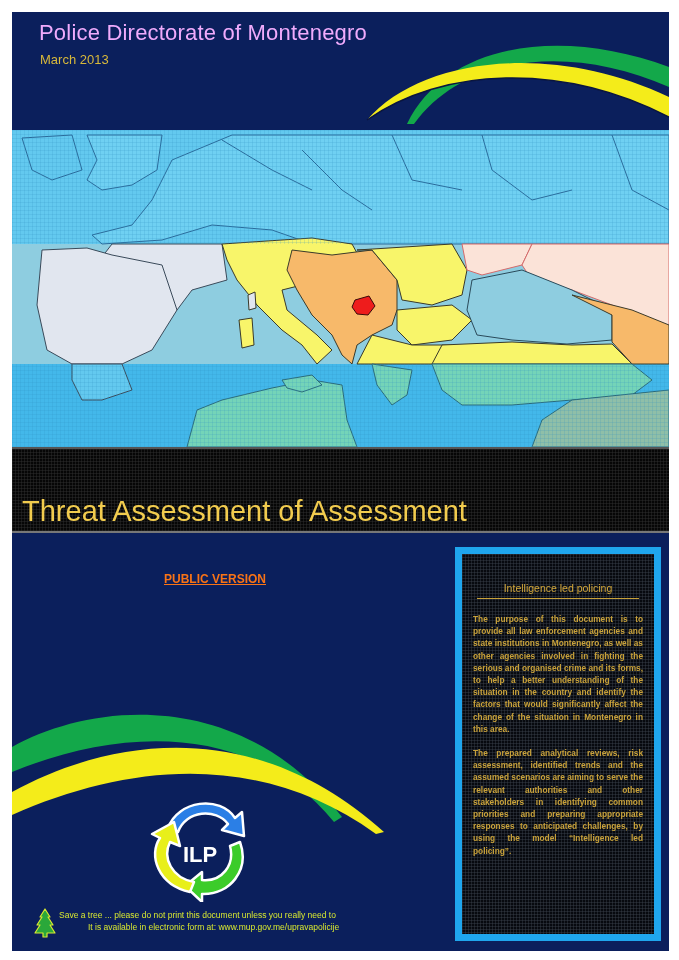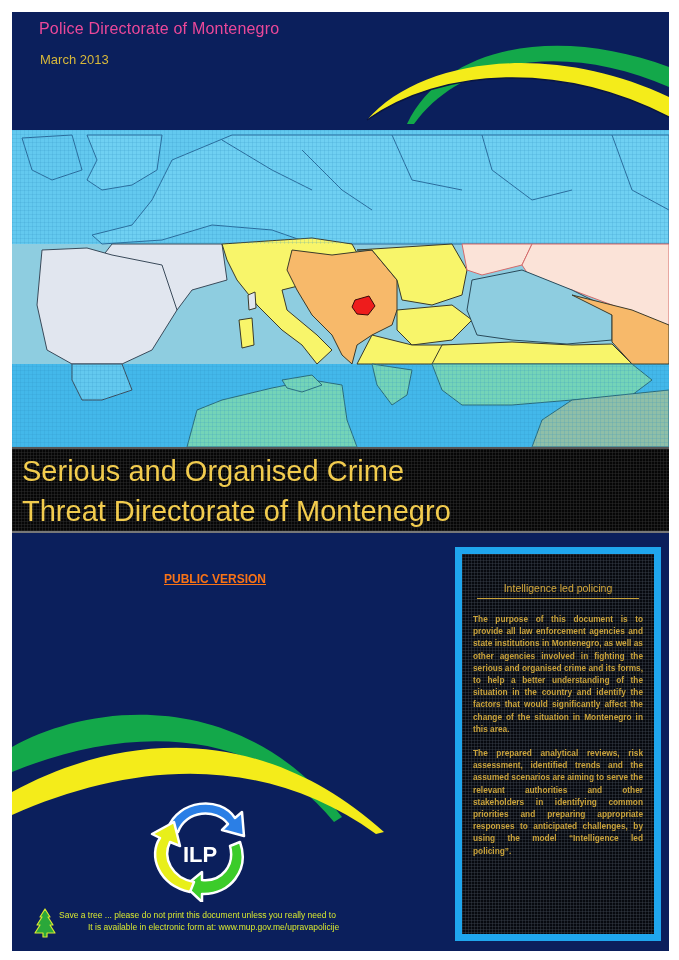--- a/index.html
+++ b/index.html
@@ -1,19 +1,19 @@
 <!DOCTYPE html>
 <html><head>
 <meta charset="utf-8">
 <style>
   html, body { margin:0; padding:0; background:#ffffff; }
   body { width:679px; height:960px; position:relative; overflow:hidden; font-family:"Liberation Sans", sans-serif; }
   .page { position:absolute; left:12px; top:12px; width:657px; height:939px; background:#0b1f5c; overflow:hidden; }
   .header { position:absolute; left:0; top:0; width:657px; height:118px; }
-  .h-title { position:absolute; left:27px; top:8px; color:#ec4899; font-size:16px; letter-spacing:0.2px; white-space:nowrap; }
+  .h-title { position:absolute; left:27px; top:8px; color:#f0abfc; font-size:22px; letter-spacing:0.2px; white-space:nowrap; }
   .h-date { position:absolute; left:28px; top:40px; color:#d8b83a; font-size:13px; }
   .swoosh-top { position:absolute; left:340px; top:0; width:317px; height:118px; }
   .map { position:absolute; left:0; top:118px; width:657px; height:317px; overflow:hidden; }
   .map svg { display:block; }
   .titlebar { position:absolute; left:0; top:435px; width:657px; height:86px; background:#060606;
      background-image: linear-gradient(rgba(60,60,60,0.35) 1px, transparent 1px), linear-gradient(90deg, rgba(60,60,60,0.35) 1px, transparent 1px);
      background-size:3px 3px; border-top:2px solid #555; border-bottom:2px solid #777; box-sizing:border-box; }
   .t1 { position:absolute; left:10px; top:6px; color:#f2cc4e; font-size:29px; white-space:nowrap; }
   .t2 { position:absolute; left:10px; top:46px; color:#f2cc4e; font-size:29px; white-space:nowrap; }
   .public { position:absolute; left:152px; top:532px; color:#f97316; font-size:12px; font-weight:bold; text-decoration:underline;margin-top:28px; }
@@ -88,22 +88,21 @@
       <path d="M420 234 L620 234 L640 250 L620 265 L560 270 L500 275 L450 275 L430 260 Z" fill="#74d4b8" stroke="#2a6a7a" stroke-width="1"></path>
       <path d="M560 270 L657 260 L657 317 L520 317 L530 290 Z" fill="#8fbfa8" stroke="#2a6a7a" stroke-width="1"></path>
       <path d="M60 234 L110 234 L120 260 L90 270 L70 270 L60 250 Z" fill="#63c9ef" stroke="#3a4a5a" stroke-width="1"></path>
 
       <rect x="0" y="0" width="657" height="114" fill="url(#grid)"></rect>
       <rect x="0" y="234" width="657" height="83" fill="url(#grid)"></rect>
     </svg>
   </div>
 
   <div class="titlebar">
-    <div class="t1">Serious and Organised Crime</div>
-    <div class="t2">Threat Directorate of Montenegro</div>
+    <div class="t2">Threat Assessment of Assessment</div>
   </div>
 
   <div class="public">PUBLIC VERSION</div>
 
   <svg class="swoosh-bottom" viewBox="0 0 420 150" width="420" height="150">
     <path d="M0 55 C 80 10, 230 -5, 330 125 L 322 130 C 240 30, 110 35, 0 80 Z" fill="#13a84a"></path>
     <path d="M0 100 C 110 40, 250 30, 372 140 L 364 142 C 250 60, 120 70, 0 123 Z" fill="#f4ec1a"></path>
   </svg>
 
   <svg class="ilp" viewBox="0 0 120 112" width="120" height="112">

